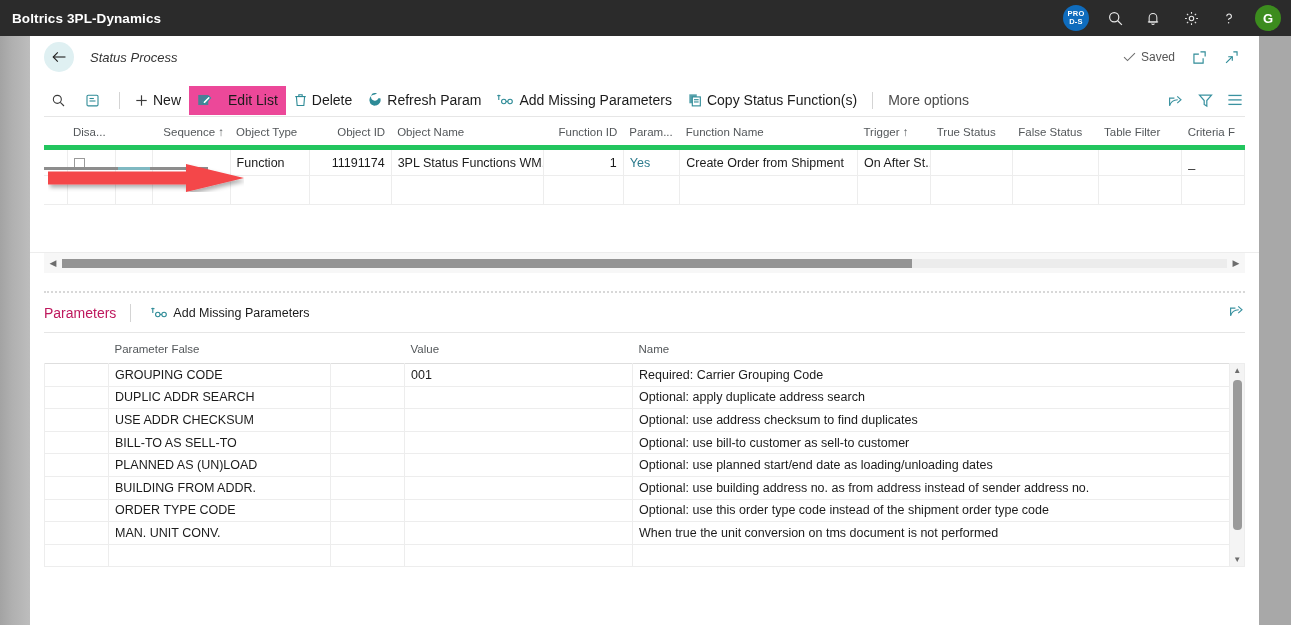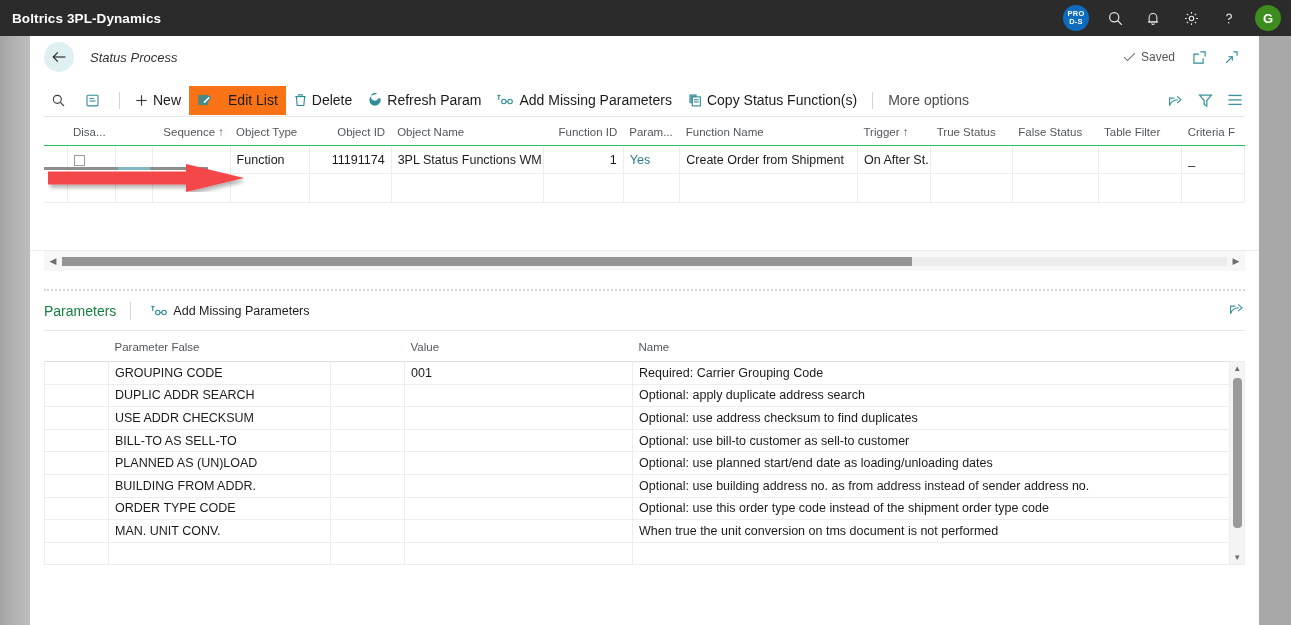--- a/index.html
+++ b/index.html
@@ -89,38 +89,38 @@
     display: flex; align-items: center; gap: 0;
     border-bottom: 1px solid #e6e6e6;
   }
   .tool {
     display: flex; align-items: center; gap: 5px; height: 29px;
     padding: 0 8px; font-size: 14px; color: #1b1b1b;
     white-space: nowrap;
   }
   .tool .ic { color: #2e8b97; display: flex; align-items: center; }
   .tool.icon-only { padding: 0 7px; }
-  .tool.active { background: #f97316; gap: 16px; }
+  .tool.active { background: #ec4899; gap: 16px; }
   .tool.more { color: #4b4b4b; }
   .tsep {
     width: 1px; height: 17px; background: #d4d4d4; margin: 0 7px;
   }
   .toolbar-right {
     margin-left: auto; display: flex; align-items: center; gap: 14px;
     color: #3a92a0; padding-right: 2px;
   }
   .toolbar-right span { display: flex; align-items: center; }
 
   
   .grid-wrap { margin: 0 14px; position: relative; }
   table.grid { width: 100%; border-collapse: collapse; table-layout: fixed; }
   table.grid th {
     font-size: 11.5px; font-weight: normal; color: #53575a;
     padding: 9px 6px 7px 6px; text-align: left; vertical-align: bottom;
-    border-bottom: 1px solid #22c55e; white-space: nowrap;
+    border-bottom: 5px solid #22c55e; white-space: nowrap;
     overflow: hidden;
   }
   table.grid th.num, table.grid td.num { text-align: right; }
   table.grid td {
     font-size: 12.5px; color: #1b1b1b; height: 28px;
     padding: 0 6px; border-right: 1px solid #ededed;
     border-bottom: 1px solid #ededed; overflow: hidden;
     white-space: nowrap;
   }
   table.grid tr.empty td { height: 29px; }
@@ -156,21 +156,21 @@
   
   .dotted-sep {
     margin: 0 14px; border-top: 2px dotted #d8d8d8; height: 0;
   }
 
   
   .param-head {
     margin: 0 14px; height: 40px; display: flex; align-items: center;
     border-bottom: 1px solid #e6e6e6;
   }
-  .param-title { font-size: 14px; color: #15803d; padding-right: 14px; }
+  .param-title { font-size: 14px; color: #be185d; padding-right: 14px; }
   .ph-sep { width: 1px; height: 18px; background: #d4d4d4; margin-right: 12px; }
   .param-head .tool { font-size: 12.5px; }
   .param-head-right { margin-left: auto; color: #3a92a0; display: flex; }
 
   .param-grid-wrap {
     margin: 8px 14px 0 14px; position: relative; display: flex;
   }
   table.pgrid { width: 100%; border-collapse: collapse; table-layout: fixed; }
   table.pgrid th {
     font-size: 11.5px; font-weight: normal; color: #53575a;

